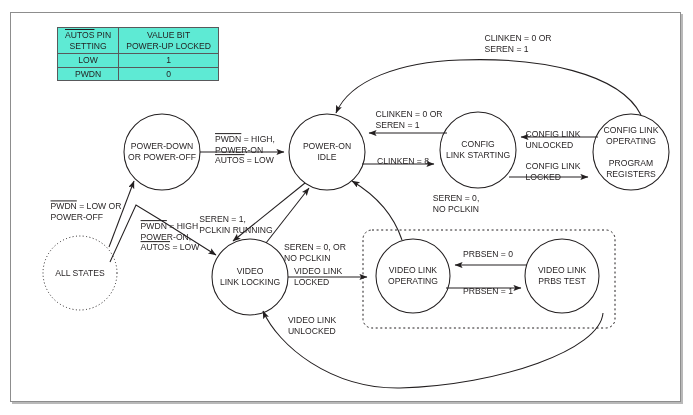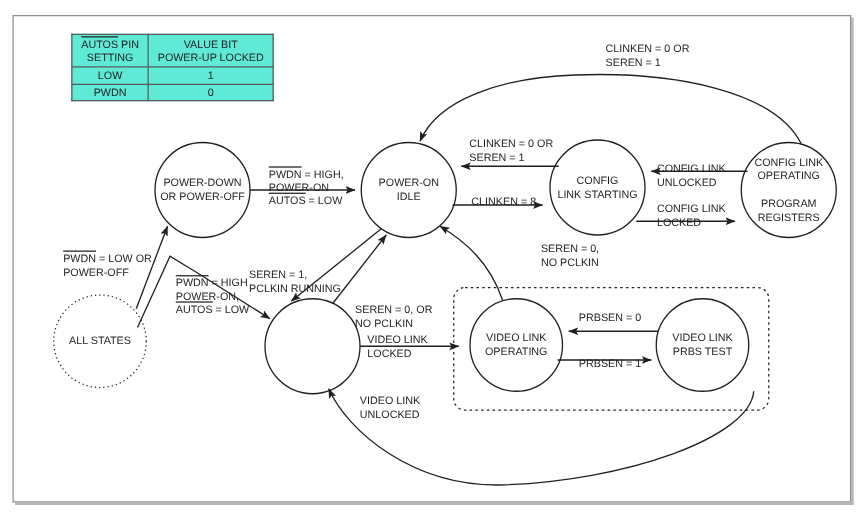--- a/index.html
+++ b/index.html
@@ -140,20 +140,21 @@
         <td>0</td>
       </tr>
     </tbody>
   </table>
 
   <div class="st" style="left:80px;top:273px">ALL STATES</div>
   <div class="st" style="left:162px;top:152px">POWER-DOWN<br>OR POWER-OFF</div>
   <div class="st" style="left:327px;top:152px">POWER-ON<br>IDLE</div>
   <div class="st" style="left:478px;top:150px">CONFIG<br>LINK STARTING</div>
   <div class="st" style="left:631px;top:152px">CONFIG LINK<br>OPERATING<br>&nbsp;<br>PROGRAM<br>REGISTERS</div>
+  <div class="st" style="left:250px;top:277px">VIDEO<br>LINK LOCKING</div>
   <div class="st" style="left:413px;top:276px">VIDEO LINK<br>OPERATING</div>
   <div class="st" style="left:562px;top:276px">VIDEO LINK<br>PRBS TEST</div>
 
   <div class="lbl" style="left: 86px; top: 212px;"><span class="ovl">PWDN</span> = LOW OR<br>POWER-OFF</div>
   <div class="lbl" style="left: 245px; top: 150px;"><span class="ovl">PWDN</span> = HIGH,<br>POWER-ON<br><span class="ovl">AUTOS</span> = LOW</div>
   <div class="lbl" style="left: 170px; top: 237px;"><span class="ovl">PWDN</span> = HIGH<br>POWER-ON,<br><span class="ovl">AUTOS</span> = LOW</div>
   <div class="lbl" style="left: 236px; top: 213px; margin-top: 12px;">SEREN = 1,<br>PCLKIN RUNNING</div>
   <div class="lbl" style="left: 315px; top: 253px;">SEREN = 0, OR<br>NO PCLKIN</div>
   <div class="lbl" style="left: 403px; top: 161px;">CLINKEN = 8</div>
   <div class="lbl" style="left: 409px; top: 120px;">CLINKEN = 0 OR<br>SEREN = 1</div>

